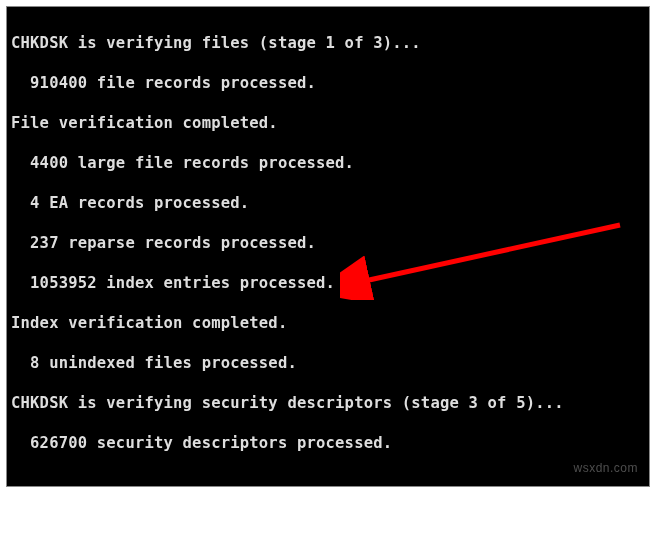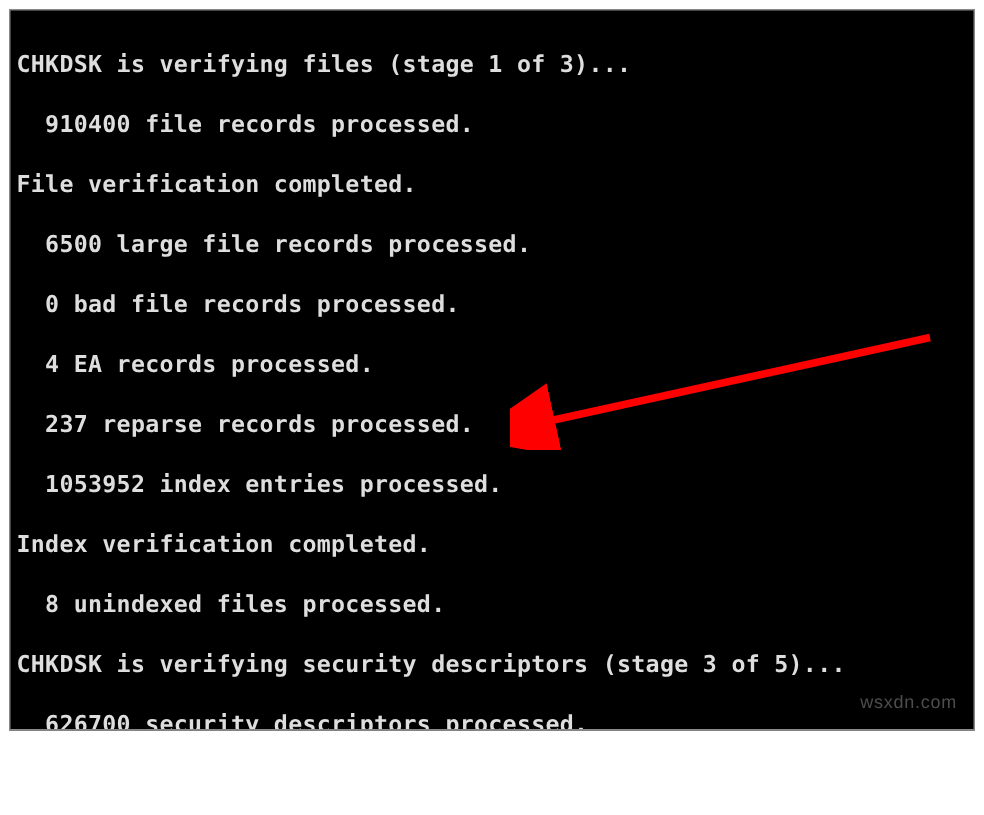--- a/index.html
+++ b/index.html
@@ -57,22 +57,21 @@
     }
   </style>
 </head>
 <body>
 
 <div class="frame">
   <div class="console">
 <span class="line">CHKDSK is verifying files (stage 1 of 3)...</span>
 <span class="line">  910400 file records processed.</span>
 <span class="line">File verification completed.</span>
-<span class="line">  6500 large file records processed.</span>
-<span class="line">  0 bad file records processed.</span>
+<span class="line">  4400 large file records processed.</span>
 <span class="line">  4 EA records processed.</span>
 <span class="line">  237 reparse records processed.</span>
 <span class="line">  1053952 index entries processed.</span>
 <span class="line">Index verification completed.</span>
 <span class="line">  8 unindexed files processed.</span>
 <span class="line">CHKDSK is verifying security descriptors (stage 3 of 5)...</span>
 <span class="line">  626700 security descriptors processed.</span>
 
 
 

